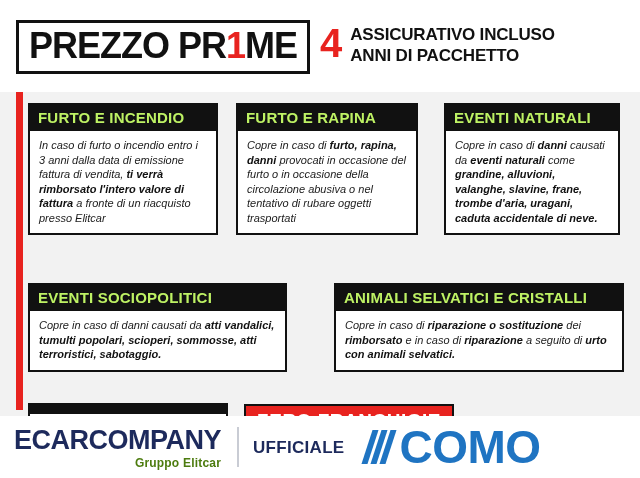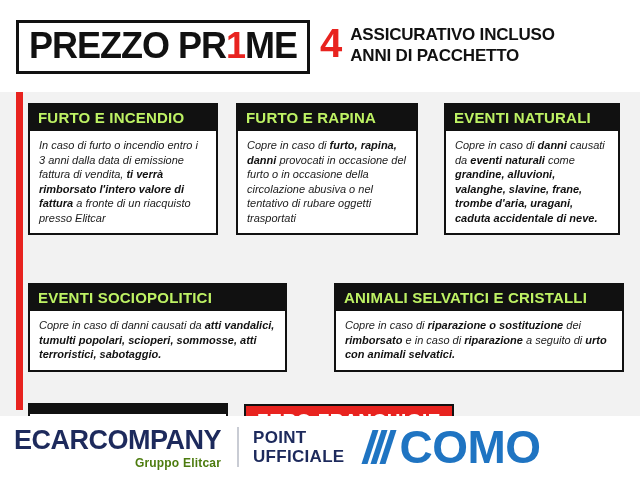--- a/index.html
+++ b/index.html
@@ -243,21 +243,20 @@
         <span class="logo-mark">E</span>
         <span class="logo-mark blue">CAR</span>
         <span class="logo-mark">COMPANY</span>
       </div>
       <div class="logo-sub">Gruppo Elitcar</div>
     </div>
 
     <div class="divider-v"></div>
 
     <div class="point-block">
-      <div class="point-line">POINT</div>
       <div class="point-line">UFFICIALE</div>
     </div>
 
     <div class="slashes">
       <div class="slash"></div>
       <div class="slash"></div>
       <div class="slash"></div>
     </div>
     <div class="como">COMO</div>
   </div>

